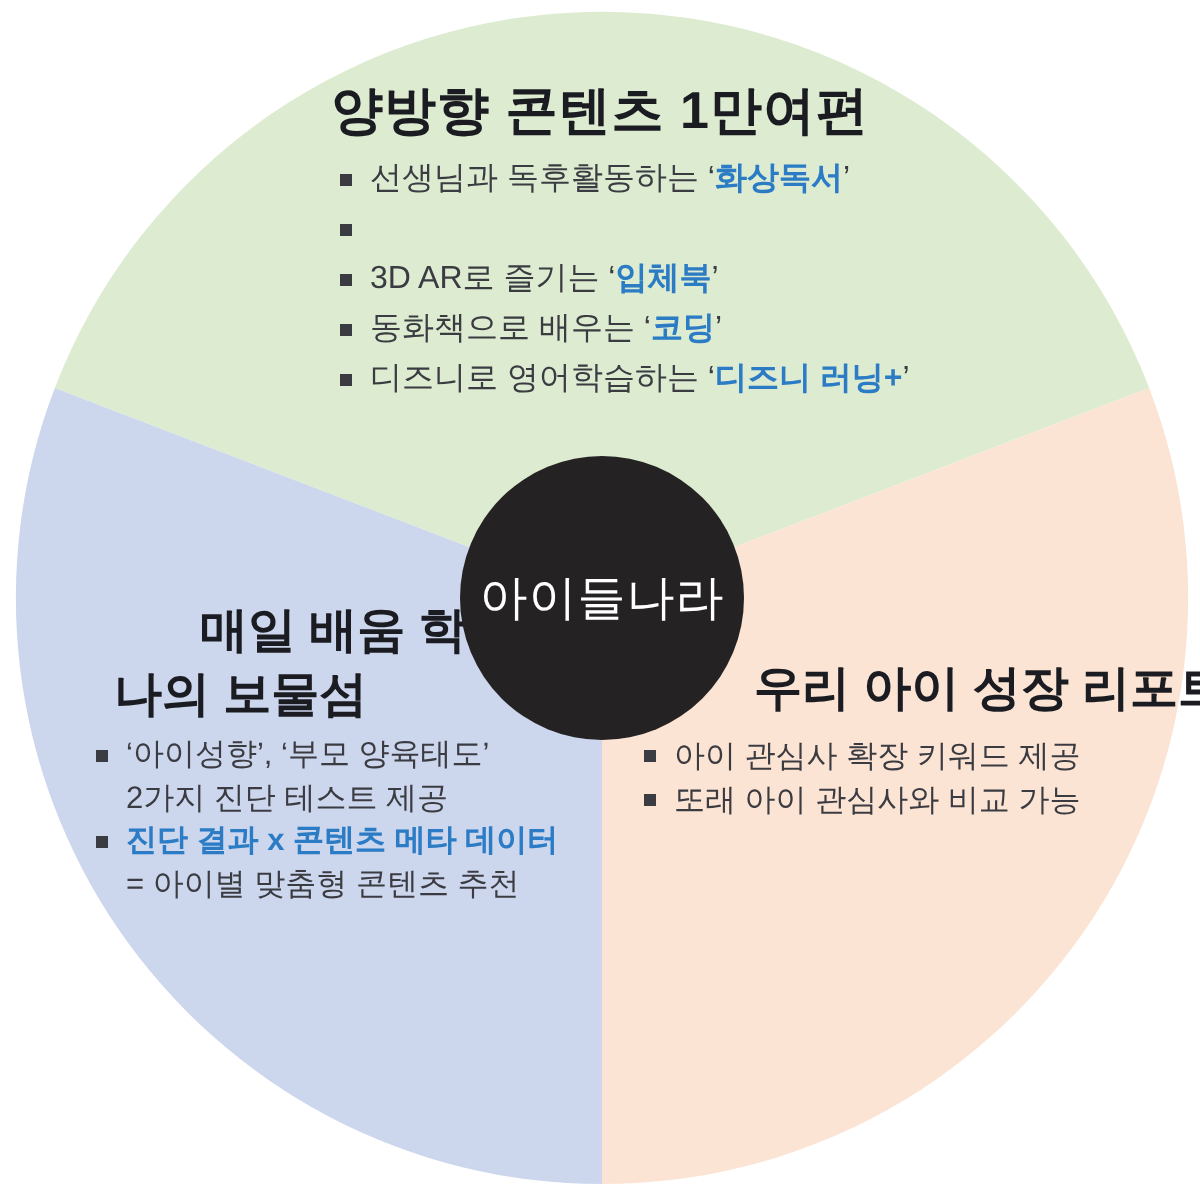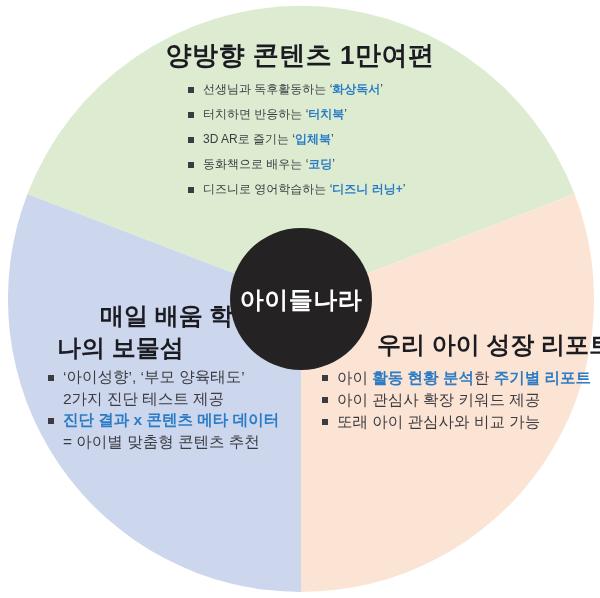--- a/index.html
+++ b/index.html
@@ -9,38 +9,38 @@
     font-family: "Liberation Sans", sans-serif;
     overflow: hidden;
     padding-left: 48px;
   }
   .stage svg { position: absolute; left: 0; top: 0; }
 
   .center-circle {
     position: absolute; left: 230px; top: 228px; width: 142px; height: 142px;
     border-radius: 50%; background: var(--center-circle, #252224);
     display: flex; flex-direction: column; align-items: center; justify-content: center;
-    color: #ffffff; font-weight: bold; font-size: 24px; line-height: 29px; text-align: center;
+    color: #ffffff; font-weight: normal; font-size: 24px; line-height: 29px; text-align: center;
     letter-spacing: 0.5px;
   }
 
   .title { position: absolute; font-weight: bold; color: var(--title-text, #1b1b22); white-space: nowrap; }
   .title-top    { left: 0; width: 600px; text-align: center; top: 39px; font-size: 26px; line-height: 32px; letter-spacing: 0.5px; }
   .title-left-1 { left: 57px;  top: 301px; font-size: 24px; line-height: 30px; margin-left: 43px; }
   .title-left-2 { left: 57px;  top: 333px; width: 164px; text-align: left; font-size: 24px; line-height: 30px; }
   .title-right  { left: 377px; top: 330px; font-size: 24px; line-height: 30px; }
 
   .blist { position: absolute; color: var(--body-text, #3b3b42); }
   .blist .row { display: flex; align-items: center; white-space: nowrap; }
   .blist .sq  { flex: 0 0 auto; width: 6px; height: 6px; background: var(--body-text, #3b3b42); margin-right: 9px; }
   .blist .row.cont .sq { visibility: hidden; }
   .blist .txt { white-space: nowrap; }
   .accent { color: var(--accent-text, #2b7cc5); font-weight: bold; }
 
-  .list-top   { left: 188px; top: 77px;  font-size: 12px; }
+  .list-top   { left: 170px; top: 77px;  font-size: 16px; }
   .list-top .row   { height: 25px; }
   .list-left  { left: 48px;  top: 367px; font-size: 15.5px; }
   .list-left .row  { height: 21.5px; text-align: center; }
   .list-right { left: 322px; top: 367px; font-size: 15.5px; }
   .list-right .row { height: 22px; }
 </style>
 </head>
 <body>
 
 <div class="stage">
@@ -52,21 +52,20 @@
   </svg>
 
   <div class="title title-top">양방향 콘텐츠 1만여편</div>
   <div class="blist list-top">
       <div class="row">
         <span class="sq"></span>
         <span class="txt"><span>선생님과 독후활동하는 ‘</span><span class="accent">화상독서</span><span>’</span></span>
       </div>
       <div class="row">
         <span class="sq"></span>
-        <span class="txt"><span>터치하면 반응하는 ‘</span><span class="accent">터치북</span><span>’</span></span>
       </div>
       <div class="row">
         <span class="sq"></span>
         <span class="txt"><span>3D AR로 즐기는 ‘</span><span class="accent">입체북</span><span>’</span></span>
       </div>
       <div class="row">
         <span class="sq"></span>
         <span class="txt"><span>동화책으로 배우는 ‘</span><span class="accent">코딩</span><span>’</span></span>
       </div>
       <div class="row">
@@ -93,24 +92,20 @@
       <div class="row cont">
         <span class="sq"></span>
         <span class="txt"><span>= 아이별 맞춤형 콘텐츠 추천</span></span>
       </div>
     </div>
 
   <div class="title title-right">우리 아이 성장 리포트</div>
   <div class="blist list-right">
       <div class="row">
         <span class="sq"></span>
-        <span class="txt"><span>아이 </span><span class="accent">활동 현황 분석</span><span>한 </span><span class="accent">주기별 리포트</span></span>
-      </div>
-      <div class="row">
-        <span class="sq"></span>
         <span class="txt"><span>아이 관심사 확장 키워드 제공</span></span>
       </div>
       <div class="row">
         <span class="sq"></span>
         <span class="txt"><span>또래 아이 관심사와 비교 가능</span></span>
       </div>
     </div>
 
   <div class="center-circle">
     <div>아이들나라</div>

